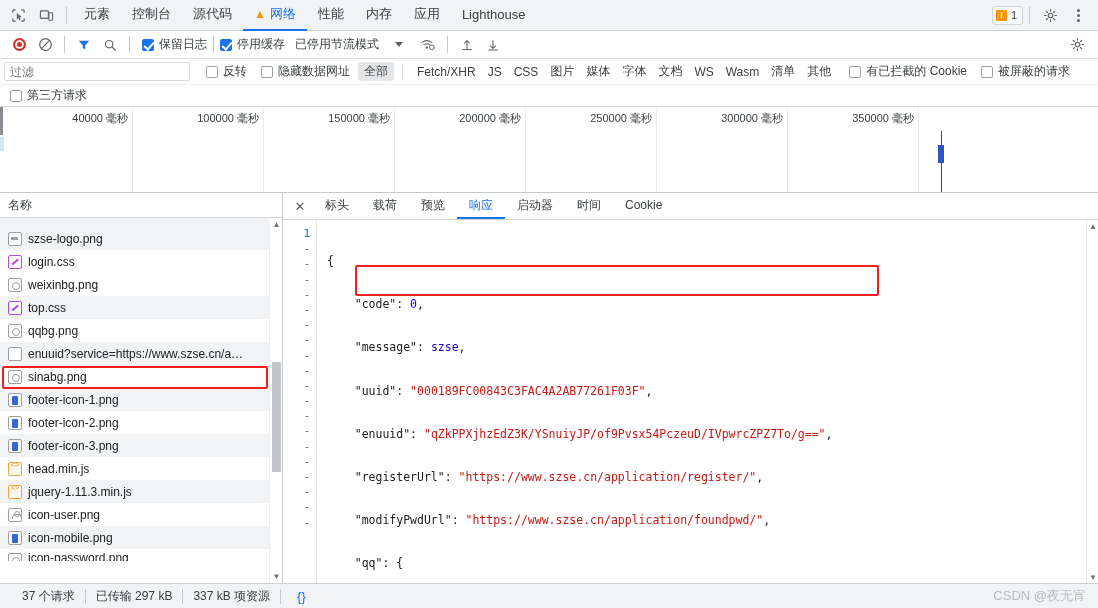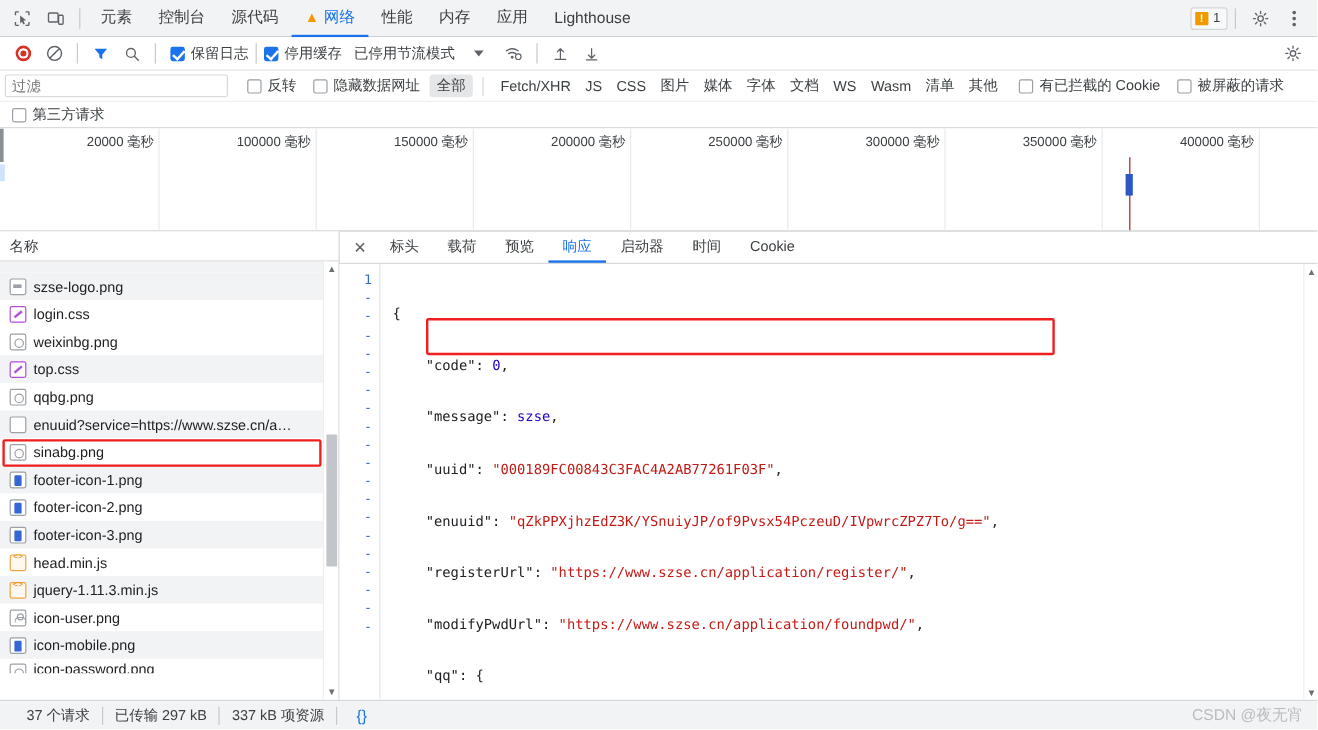--- a/index.html
+++ b/index.html
@@ -438,42 +438,39 @@
       <span class="chk"></span>
       <span>第三方请求</span>
     </label>
   </div>
 
   <div class="overview">
     <div class="ov-left-grip"></div>
     <div class="ov-left-band"></div>
 
     <div class="ov-tick" style="left:0;width:133px">
-      <span>20000 毫秒</span>
+      <span>40000 毫秒</span>
       </div>
     <div class="ov-tick" style="left:133px;width:131px">
       <span>100000 毫秒</span>
       </div>
     <div class="ov-tick" style="left:264px;width:131px">
       <span>150000 毫秒</span>
       </div>
     <div class="ov-tick" style="left:395px;width:131px">
       <span>200000 毫秒</span>
       </div>
     <div class="ov-tick" style="left:526px;width:131px">
       <span>250000 毫秒</span>
       </div>
     <div class="ov-tick" style="left:657px;width:131px">
       <span>300000 毫秒</span>
       </div>
     <div class="ov-tick" style="left:788px;width:131px">
       <span>350000 毫秒</span>
-      </div>
-    <div class="ov-tick" style="left:919px;width:131px">
-      <span>400000 毫秒</span>
       </div>
 
     <div class="ov-redline" style="left:941px"></div>
     <div class="ov-bluebar" style="left:938px;top:38px"></div>
   </div>
 
   <div class="main">
 
     <div class="reqlist">
       <div class="reqlist-head">

